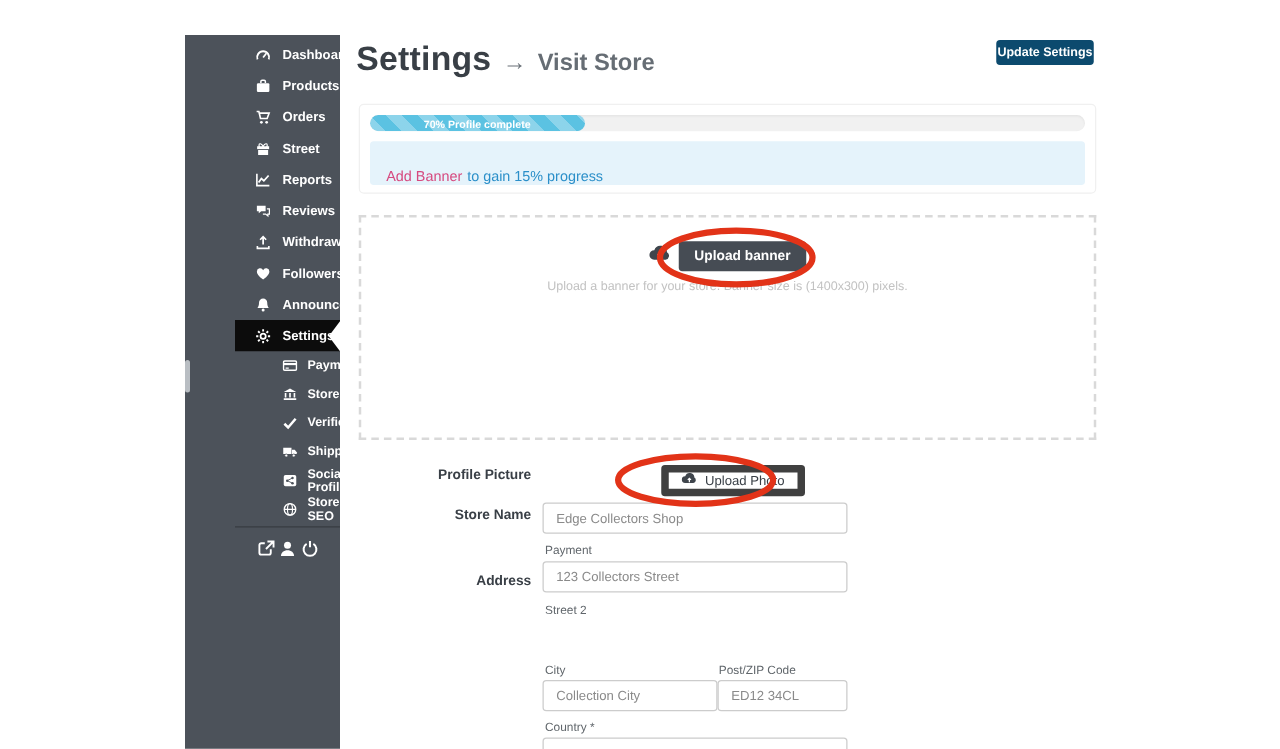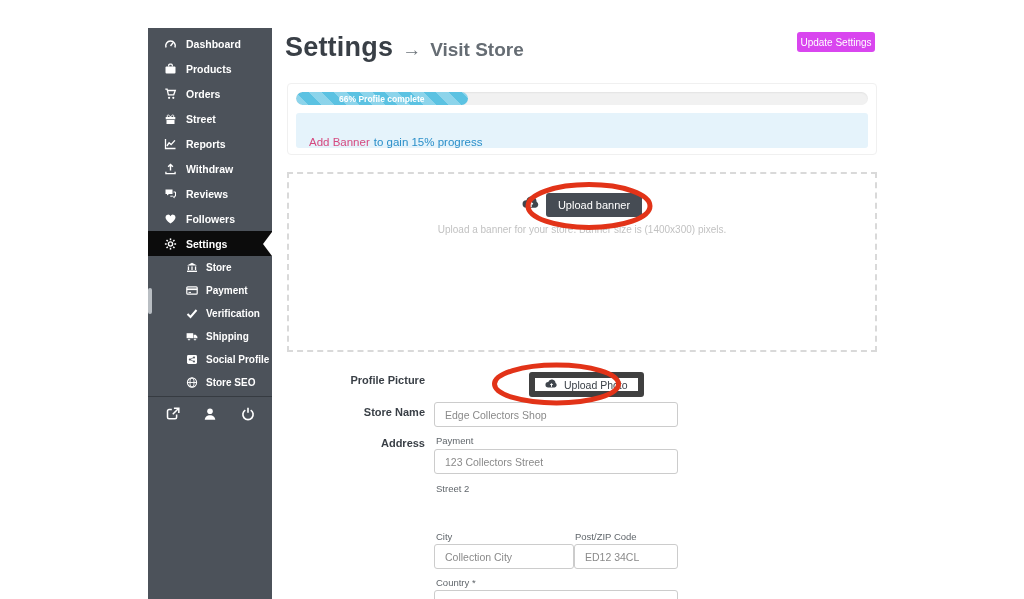--- a/index.html
+++ b/index.html
@@ -3,21 +3,21 @@
 <meta charset="utf-8">
 <style>
   * { margin:0; padding:0; box-sizing:border-box; }
   html,body { width:1024px; height:599px; background:#fff; overflow:hidden;
     font-family:"Liberation Sans", sans-serif; }
   .canvas { position:absolute; left:0; top:0; width:1024px; height:599px; background:#fff; }
 
   
   .sidebar { position:absolute; left:148px; top:28px; width:124px; height:571px;
     background:#4c525a; }
-  .menu { padding-top:3px; }
+  .menu { padding-top:3px;margin-left:40px; }
   .nav-item { display:flex; align-items:center; height:25px; padding-left:15px;
     gap:9px; color:#fff; font-size:10.5px; font-weight:bold; cursor:pointer; position:relative; }
   .nav-item .ic { width:14px; height:13px; display:flex; align-items:center; justify-content:center; flex:0 0 14px; }
   .nav-item.active { background:#0c0c0c; }
   .nav-item.active::after { content:""; position:absolute; right:0; top:50%;
     transform:translateY(-50%); width:0; height:0;
     border-top:12px solid transparent; border-bottom:12px solid transparent;
     border-right:9px solid #ffffff; }
   .sub-item { display:flex; align-items:center; height:23px; padding-left:37px;
     gap:8px; color:#fff; font-size:10px; font-weight:bold; cursor:pointer; }
@@ -28,21 +28,21 @@
   .side-footer { display:flex; justify-content:space-between; align-items:center;
     padding:9px 17px 0 17px; }
   .side-footer .ic { width:15px; height:15px; display:flex; align-items:center; justify-content:center; cursor:pointer; }
 
   
   .page-title { position:absolute; left:285px; top:32px; display:flex; align-items:baseline; gap:9px; }
   .page-title h1 { font-size:27px; font-weight:bold; color:#393f46; letter-spacing:0.2px; }
   .page-title .arrow { font-size:19px; color:#6d747b; }
   .page-title .visit { font-size:19px; font-weight:bold; color:#666d74; cursor:pointer; }
   .update-btn { position:absolute; left:797px; top:32px; width:78px; height:20px;
-    background:#d946ef; color:#fff; font-size:10px; font-weight:normal;
+    background:#0c4a6e; color:#fff; font-size:10px; font-weight:bold;
     border:none; border-radius:3px; cursor:pointer; display:flex; align-items:center; justify-content:center;
     font-family:"Liberation Sans", sans-serif; }
 
   
   .progress-card { position:absolute; left:287px; top:83px; width:590px; height:72px;
     background:#fff; border:1px solid #f0f0f0; border-radius:4px; }
   .track { position:absolute; left:8px; right:8px; top:8px; height:13px;
     background:#f1f1f1; border-radius:7px; box-shadow:inset 0 1px 2px rgba(0,0,0,0.06); overflow:hidden; }
   .fill { height:100%; width:30%; background:#5bc2e2; border-radius:7px;
     background-image:repeating-linear-gradient(45deg, rgba(255,255,255,0.3) 0 9px, rgba(255,255,255,0) 9px 18px);
@@ -52,21 +52,21 @@
     background:#e5f3fb; border-radius:3px; display:flex; align-items:flex-end; padding-left:13px;
     font-size:11.5px; }
   .alert .lnk { color:#d6497f; cursor:pointer; margin-right:4px; }
   .alert .rest { color:#2b8fc9; }
 
   
   .banner-box { position:absolute; left:287px; top:172px; width:590px; height:180px;
     border:2px dashed #d9d9d9; display:flex; flex-direction:column; align-items:center; padding-top:19px; }
   .banner-row { display:flex; align-items:center; gap:6px; }
   .btn-dark { background:#464c54; color:#fff; border:none; border-radius:3px;
-    padding:6px 12px; font-size:11px; font-weight:normal; cursor:pointer;
+    padding:6px 12px; font-size:11px; font-weight:bold; cursor:pointer;
     font-family:"Liberation Sans", sans-serif; }
   .banner-help { margin-top:7px; font-size:10px; color:#c2c2c2; }
 
   
   .form-label { position:absolute; left:285px; width:140px; text-align:right;
     font-size:11px; font-weight:bold; color:#393f46; }
   .mini-label { position:absolute; font-size:9.5px; color:#60666b; }
   .inp { position:absolute; height:25px; border:1px solid #cccccc; border-radius:3px;
     background:#fff; font-size:10.5px; color:#8a8a8a; padding:0 10px;
     font-family:"Liberation Sans", sans-serif; outline:none; }
@@ -135,46 +135,55 @@
               <path d="M1 1v9.5h10" fill="none" stroke="#fff" stroke-width="1.3"></path>
               <polyline points="2.4,8 4.6,4.8 6.6,6.6 10.4,2.4" fill="none" stroke="#fff" stroke-width="1.4"></polyline>
             </svg>
         </span>
         <span>Reports</span>
       </div>
 
       <div class="nav-item">
         <span class="ic">
           <svg width="13" height="12" viewBox="0 0 12 12">
+              <path d="M1 1.5h7v4.4H4.5L2.5 7.6V5.9H1z" fill="#fff"></path>
+              <path d="M9 4h2v4.2H9.8v1.5L8 8.2H5.8" fill="none" stroke="#fff" stroke-width="1"></path>
+            </svg>
+        </span>
+        <span>Reviews</span>
+      </div>
+
+      <div class="nav-item">
+        <span class="ic">
+          <svg width="13" height="12" viewBox="0 0 12 12">
               <path d="M6 7.5V1.6M3.6 3.8L6 1.4l2.4 2.4" fill="none" stroke="#fff" stroke-width="1.4"></path>
               <path d="M1.4 8.7v2h9.2v-2" fill="none" stroke="#fff" stroke-width="1.3"></path>
             </svg>
         </span>
         <span>Withdraw</span>
       </div>
 
       <div class="nav-item">
         <span class="ic">
           <svg width="13" height="12" viewBox="0 0 12 12">
-              <path d="M1 1.5h7v4.4H4.5L2.5 7.6V5.9H1z" fill="#fff"></path>
-              <path d="M9 4h2v4.2H9.8v1.5L8 8.2H5.8" fill="none" stroke="#fff" stroke-width="1"></path>
-            </svg>
-        </span>
-        <span>Reviews</span>
-      </div>
-
-      <div class="nav-item">
-        <span class="ic">
-          <svg width="13" height="12" viewBox="0 0 12 12">
               <path d="M6 10.6C2.2 8 1 5.9 1 4.2a2.6 2.6 0 0 1 5-1 2.6 2.6 0 0 1 5 1c0 1.7-1.2 3.8-5 6.4z" fill="#fff"></path>
             </svg>
         </span>
         <span>Followers</span>
       </div>
 
+      <div class="nav-item">
+        <span class="ic">
+          <svg width="13" height="12" viewBox="0 0 12 12">
+              <path d="M6 0.8a3.3 3.3 0 0 0-3.3 3.3c0 2.9-1.1 3.4-1.1 4.3h8.8c0-.9-1.1-1.4-1.1-4.3A3.3 3.3 0 0 0 6 .8z" fill="#fff"></path>
+              <circle cx="6" cy="10" r="1.2" fill="#fff"></circle>
+            </svg>
+        </span>
+        <span>Announcements</span>
+      </div>
 
       <div class="nav-item active">
         <span class="ic">
           <svg width="13" height="12" viewBox="0 0 12 12">
               <circle cx="6" cy="6" r="2.1" fill="none" stroke="#fff" stroke-width="1.4"></circle>
               <g stroke="#fff" stroke-width="1.5">
                 <line x1="6" y1="0.4" x2="6" y2="2.2"></line>
                 <line x1="6" y1="9.8" x2="6" y2="11.6"></line>
                 <line x1="0.4" y1="6" x2="2.2" y2="6"></line>
                 <line x1="9.8" y1="6" x2="11.6" y2="6"></line>
@@ -185,38 +194,38 @@
               </g>
             </svg>
         </span>
         <span>Settings</span>
       </div>
 
       <div class="submenu">
         <div class="sub-item">
           <span class="ic">
             <svg width="12" height="11" viewBox="0 0 12 11">
+                <rect x="0.8" y="1.8" width="10.4" height="7.4" rx="1" fill="none" stroke="#fff" stroke-width="1.2"></rect>
+                <rect x="0.8" y="3.4" width="10.4" height="1.7" fill="#fff"></rect>
+                <line x1="2.5" y1="7.4" x2="5" y2="7.4" stroke="#fff" stroke-width="1"></line>
+              </svg>
+          </span>
+          <span>Payment</span>
+        </div>
+        <div class="sub-item">
+          <span class="ic">
+            <svg width="12" height="11" viewBox="0 0 12 11">
                 <path d="M1 3.6L6 0.8l5 2.8z" fill="#fff"></path>
                 <rect x="1.8" y="4.4" width="1.3" height="3.6" fill="#fff"></rect>
                 <rect x="5.35" y="4.4" width="1.3" height="3.6" fill="#fff"></rect>
                 <rect x="8.9" y="4.4" width="1.3" height="3.6" fill="#fff"></rect>
                 <rect x="1" y="8.6" width="10" height="1.4" fill="#fff"></rect>
               </svg>
           </span>
           <span>Store</span>
-        </div>
-        <div class="sub-item">
-          <span class="ic">
-            <svg width="12" height="11" viewBox="0 0 12 11">
-                <rect x="0.8" y="1.8" width="10.4" height="7.4" rx="1" fill="none" stroke="#fff" stroke-width="1.2"></rect>
-                <rect x="0.8" y="3.4" width="10.4" height="1.7" fill="#fff"></rect>
-                <line x1="2.5" y1="7.4" x2="5" y2="7.4" stroke="#fff" stroke-width="1"></line>
-              </svg>
-          </span>
-          <span>Payment</span>
         </div>
         <div class="sub-item">
           <span class="ic">
             <svg width="12" height="11" viewBox="0 0 12 11">
                 <polyline points="1.5,6 4.5,9 10.5,2" fill="none" stroke="#fff" stroke-width="2"></polyline>
               </svg>
           </span>
           <span>Verification</span>
         </div>
         <div class="sub-item">
@@ -288,21 +297,21 @@
   <div class="page-title">
     <h1>Settings</h1>
     <span class="arrow">→</span>
     <span class="visit">Visit Store</span>
   </div>
   <button class="update-btn">Update Settings</button>
 
   <div class="progress-card">
     <div class="track">
       <div class="fill" style="width: 30%;">
-        <span>66% Profile complete</span>
+        <span>70% Profile complete</span>
       </div>
     </div>
     <div class="alert">
       <span class="lnk">Add Banner</span>
       <span class="rest">to gain 15% progress</span>
     </div>
   </div>
 
   <div class="banner-box">
     <div class="banner-row">
@@ -324,21 +333,21 @@
           <path d="M11.4 4.5A4.1 4.1 0 0 0 3.4 3.3 3 3 0 0 0 3.3 9.3h7.2a2.6 2.6 0 0 0 .9-4.8z" fill="#3f454c"></path>
           <path d="M7 8.6V5.2M5.6 6.5L7 5.1l1.4 1.4" fill="none" stroke="#fff" stroke-width="1.1"></path>
         </svg>
     </span>
     <span>Upload Photo</span>
   </button>
 
   <div class="form-label" style="top:406px;">Store Name</div>
   <input class="inp" style="left: 434px; top: 402px; width: 244px;" value="Edge Collectors Shop">
 
-  <div class="form-label" style="top:437px;">Address</div>
+  <div class="form-label" style="top:459px;">Address</div>
 
   <div class="mini-label" style="left:436px; top:435px;">Payment</div>
   <input class="inp" style="left: 434px; top: 449px; width: 244px;" value="123 Collectors Street">
 
   <div class="mini-label" style="left:436px; top:483px;">Street 2</div>
 
   <div class="mini-label" style="left:436px; top:531px;">City</div>
   <input class="inp" style="left: 434px; top: 544px; width: 140px;" value="Collection City">
 
   <div class="mini-label" style="left:575px; top:531px;">Post/ZIP Code</div>

